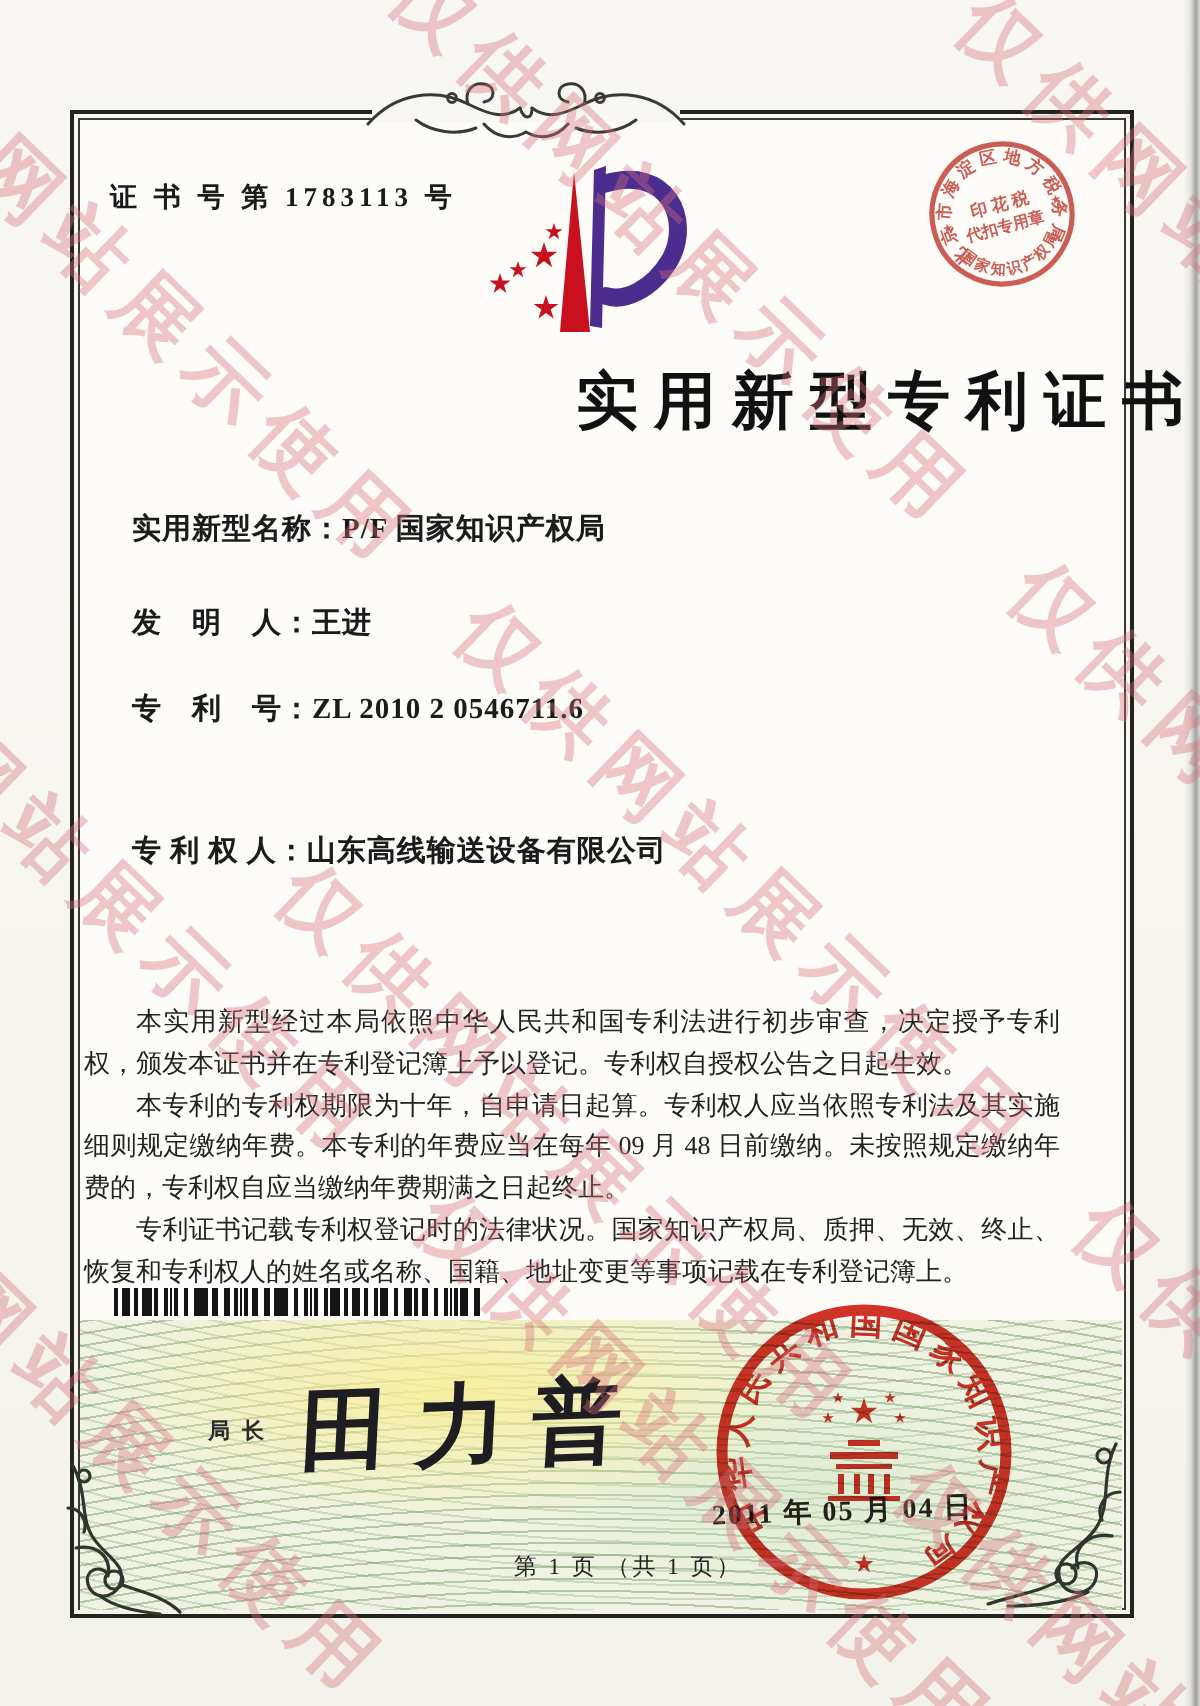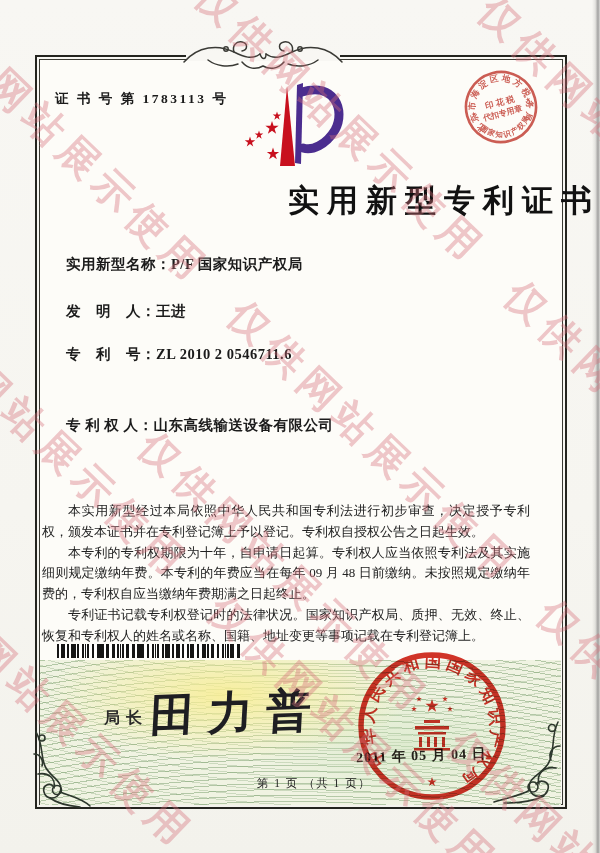--- a/index.html
+++ b/index.html
@@ -33,21 +33,21 @@
       repeating-linear-gradient(90deg,#151515 0 1px,rgba(0,0,0,0) 1px 7px),
       repeating-linear-gradient(90deg,rgba(0,0,0,0) 0 4px,#151515 4px 6px,rgba(0,0,0,0) 6px 13px);}
   
   .band{position:absolute;left:40px;top:660px;width:521px;height:145px;
     background-color:#f0f3e2;
     background-image:
       radial-gradient(ellipse 260px 95px at 36% 24%, rgba(248,238,150,.9), rgba(248,238,150,0) 70%),
       radial-gradient(ellipse 200px 80px at 70% 60%, rgba(205,228,190,.5), rgba(205,228,190,0) 75%),
       repeating-radial-gradient(circle at 48% 1450px, rgba(118,156,106,.5) 0 1px, rgba(0,0,0,0) 1px 6px),
       repeating-radial-gradient(circle at 60% -1100px, rgba(118,156,106,.3) 0 1px, rgba(0,0,0,0) 1px 7px);}
-  .signer{position:absolute;left:104px;top:708px;font-size:16px;font-weight:600;letter-spacing:6px;color:#2b2b2b;}
+  .signer{position:absolute;left:104px;top:708px;font-size:11px;font-weight:600;letter-spacing:6px;color:#2b2b2b;}
   .signature{position:absolute;left:150px;top:683px;font-size:45px;font-weight:bold;letter-spacing:13px;
     color:#1e1e22;transform:rotate(-2deg) skewX(-5deg);}
   .seal{position:absolute;left:357px;top:651px;mix-blend-mode:multiply;opacity:.93;}
   .seal-date{position:absolute;left:356px;top:747px;font-size:14px;font-weight:bold;letter-spacing:1px;
     color:#2a2420;transform:rotate(-2deg);mix-blend-mode:multiply;}
   .footer{position:absolute;left:0;top:776px;width:600px;text-align:center;font-size:11.5px;letter-spacing:1.5px;color:#222;padding-left:14px;}
   
   .ornament-top{position:absolute;left:178px;top:36px;}
   .corner-bl{position:absolute;left:30px;top:728px;}
   .corner-br{position:absolute;left:486px;top:718px;}

